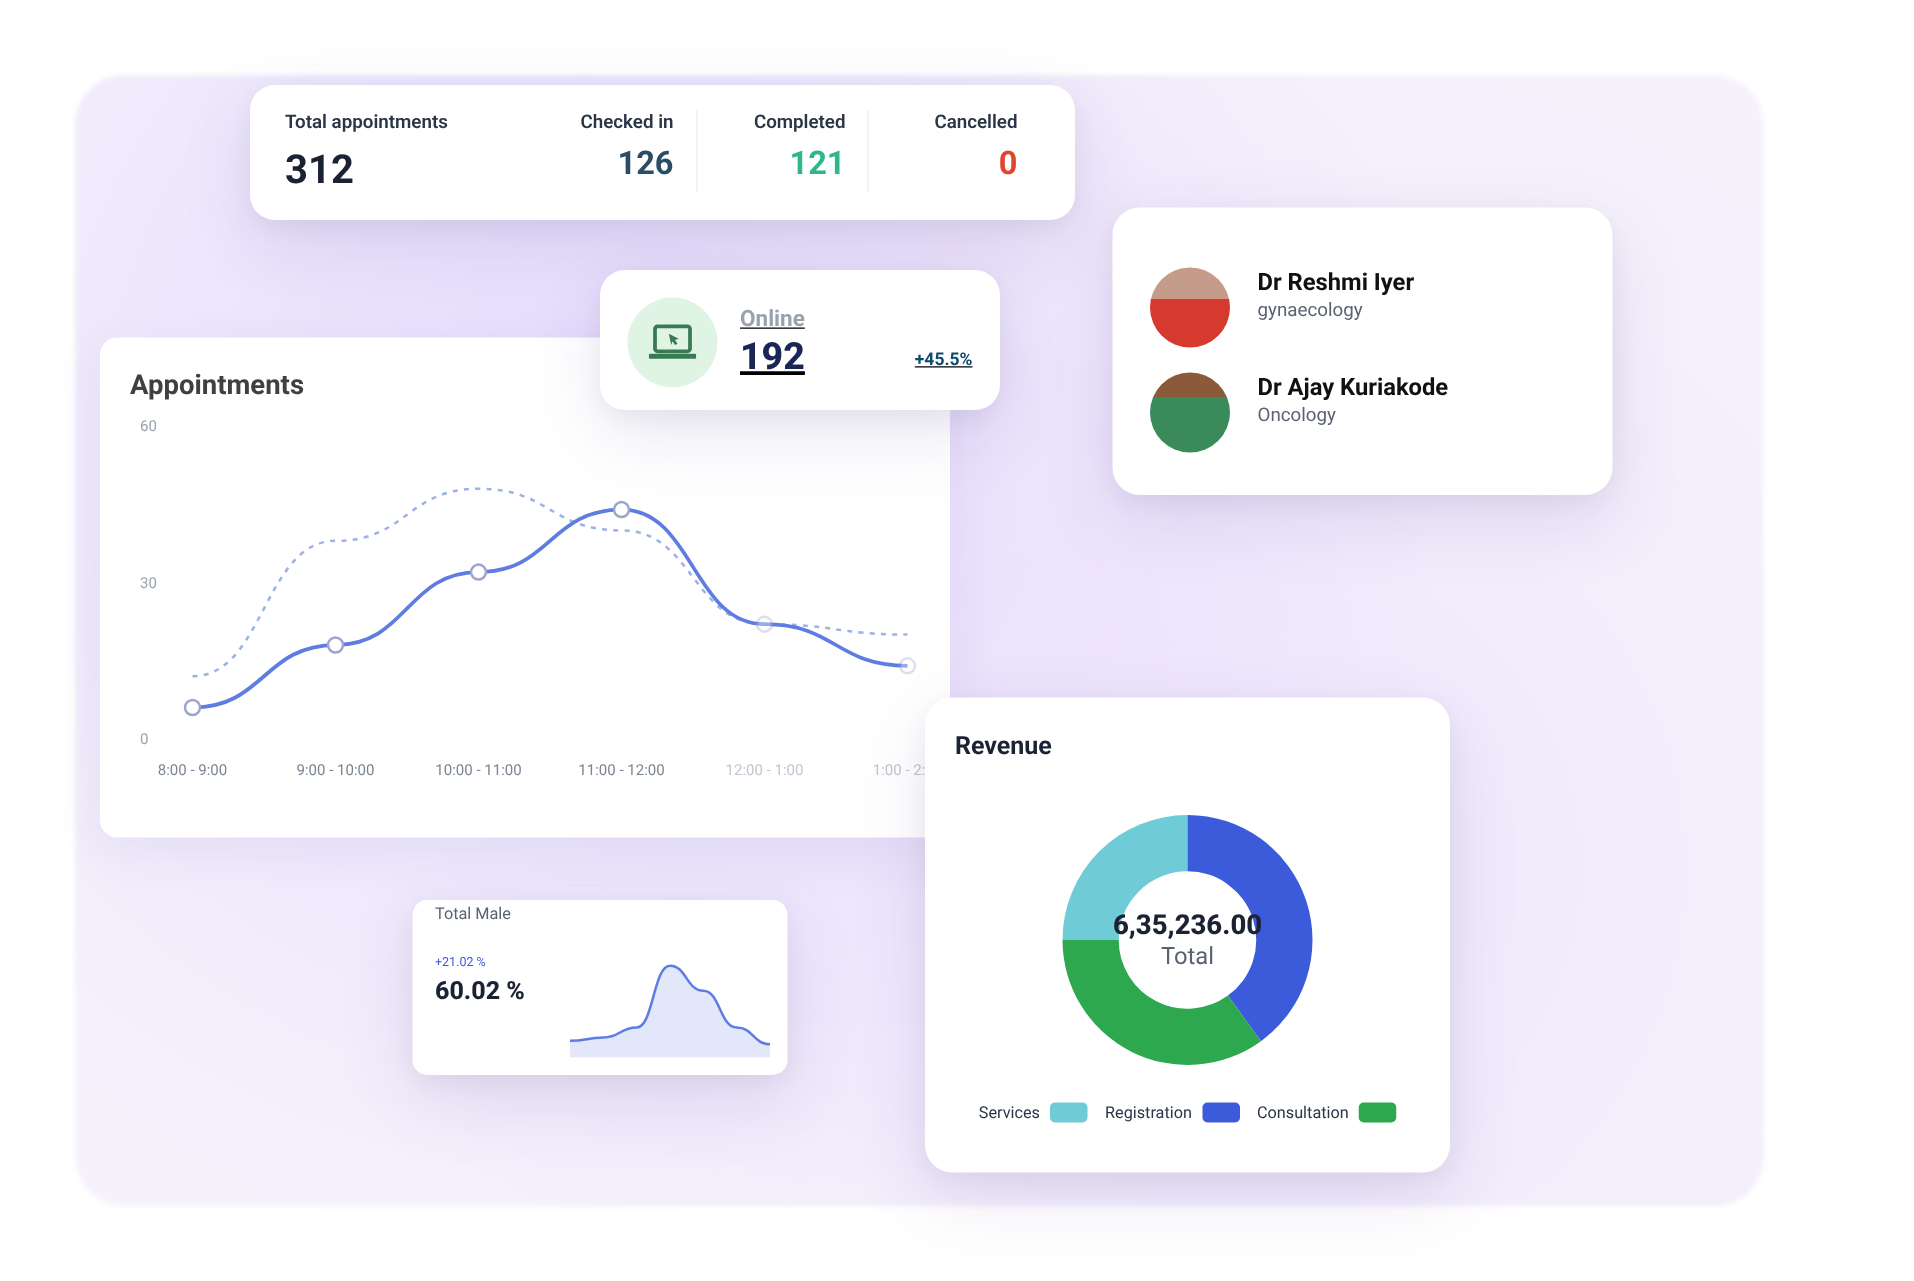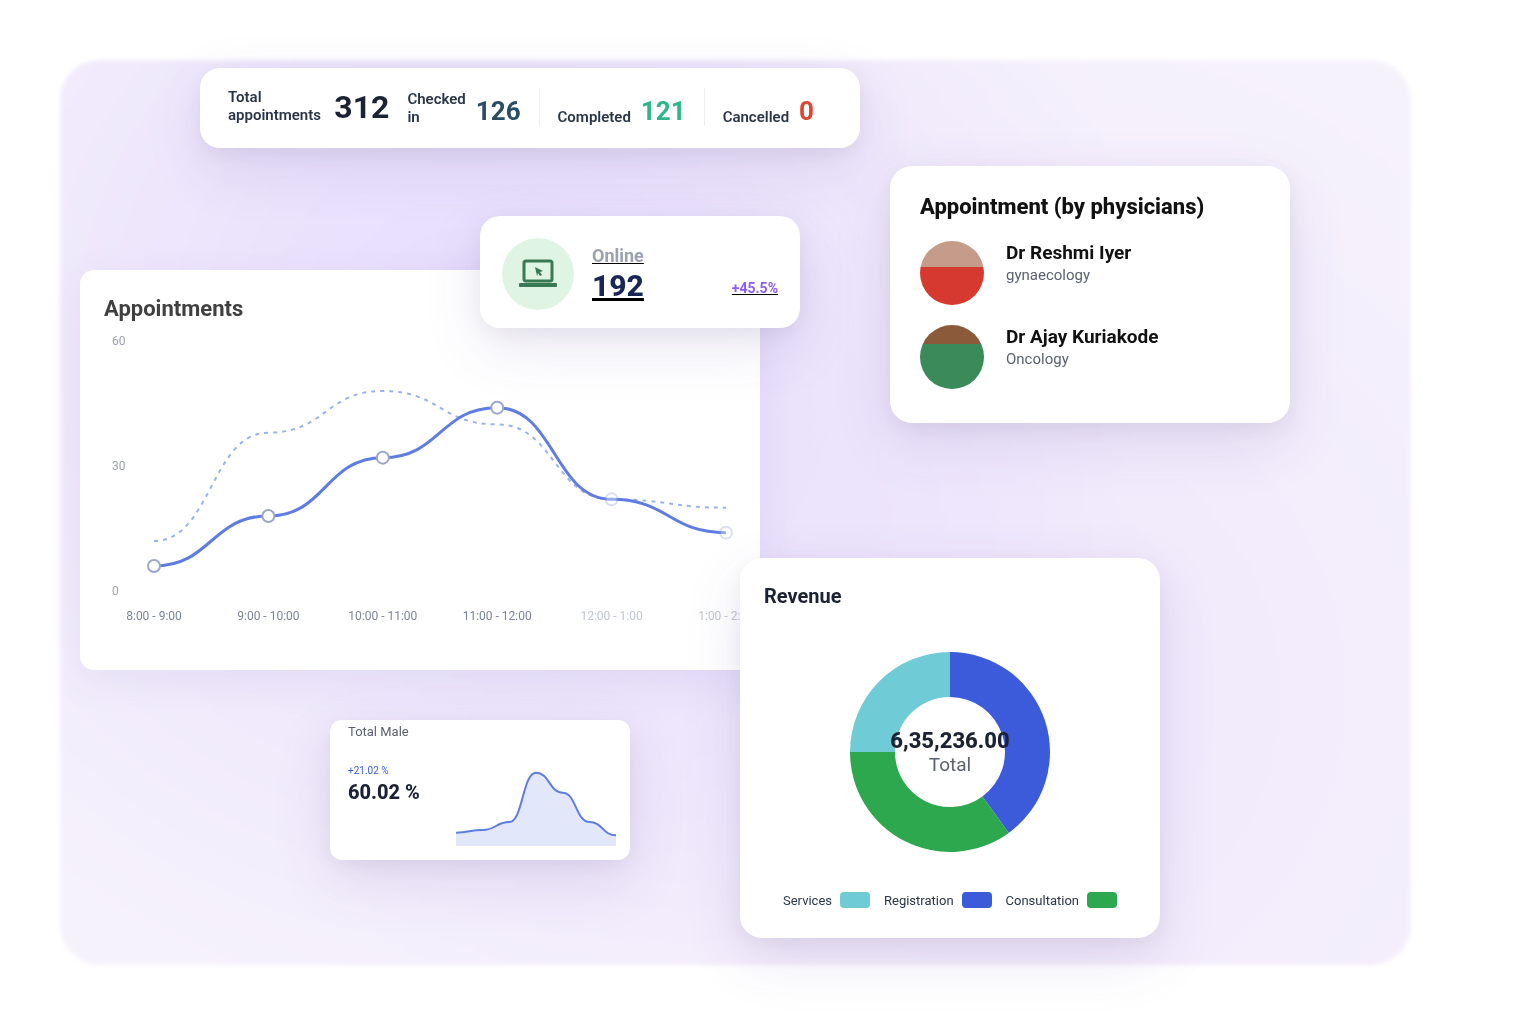--- a/index.html
+++ b/index.html
@@ -29,21 +29,21 @@
   }
 
   
   .stats {
     left: 200px; top: 68px;
     width: 660px;
     padding: 20px 28px 22px;
     display: flex;
     align-items: stretch;
   }
-  .stat-block { display:flex; flex-direction:row; gap:10px; }
+  .stat-block { display:flex; flex-direction:column; gap:10px; }
   .stat-block.total { flex: 1.4; }
   .stat-block.small { flex: 1; align-items:flex-end; padding: 0 18px; border-left:1px solid #eceef2; }
   .stat-block.small:first-of-type { border-left:none; }
   .stat-label { font-size:15px; font-weight:600; color:#2a3647; }
   .stat-val-big { font-size:32px; font-weight:700; color:#1a2233; }
   .stat-val { font-size:26px; font-weight:700; }
   .v-checked { color:#2a4d66; }
   .v-pending { color:#d7a300; }
   .v-completed { color:#2eb88a; }
   .v-cancelled { color:#e0452f; }
@@ -57,21 +57,21 @@
   }
   .online-icon {
     width:72px; height:72px; border-radius:50%;
     background:#e0f4e4;
     display:flex; align-items:center; justify-content:center;
     color:#3a7a52;
   }
   .online-text { flex:1; }
   .online-label { font-size:18px; font-weight:700; color:#9aa2b1; }
   .online-val { font-size:30px; font-weight:800; color:#1a2756; margin-top:2px; }
-  .online-delta { font-size:14px; font-weight:700; color:#8b5cf6; text-align:right; margin-top:28px; }
+  .online-delta { font-size:14px; font-weight:700; color:#0c4a6e; text-align:right; margin-top:28px; }
 
   
   .appts {
     left: 80px; top: 270px;
     width: 680px; height: 400px;
     padding: 26px 24px 22px;
     border-radius: 14px;
     box-shadow: 0 10px 40px rgba(80,60,150,0.08);
   }
   .appts h2 { font-size:22px; font-weight:700; color:#404040; margin-bottom:10px; }
@@ -103,21 +103,21 @@
     border-radius: 22px;
   }
   .rev h3 { font-size:20px; font-weight:700; color:#1a2233; }
   .donut-wrap { position:relative; width:260px; height:260px; margin: 14px auto 0; }
   .donut-center {
     position:absolute; left:50%; top:50%; transform:translate(-50%,-50%);
     text-align:center;
   }
   .donut-val { font-size:22px; font-weight:800; color:#1a2233; }
   .donut-lbl { font-size:19px; color:#5a6270; }
-  .legend { display:flex; gap:14px; justify-content:center; align-items:center; margin-top:10px; flex-wrap:wrap; }
+  .legend { display:flex; gap:14px; justify-content:center; align-items:center; margin-top:0; flex-wrap:wrap; }
   .legend-item { display:flex; align-items:center; gap:8px; font-size:13px; color:#2a3647; }
   .sw { width:30px; height:16px; border-radius:4px; }
 
   
   .male {
     left: 330px; top: 720px;
     width: 300px; height: 140px;
     padding: 4px 18px 10px;
     border-radius: 12px;
   }
@@ -186,21 +186,20 @@
     </svg>
   </div>
   <div class="online-text">
     <div class="online-label">Online</div>
     <div class="online-val">192</div>
   </div>
   <div class="online-delta">+45.5%</div>
 </div>
 
 <div class="card phys">
-  <h3>Appointment (by physicians)</h3>
   <div id="phys-list">
       <div class="phys-row">
         <div class="avatar av1"></div>
     <div>
           <div class="phys-name">Dr Reshmi Iyer</div>
     <div class="phys-spec">gynaecology</div>
         </div>
       </div>
       <div class="phys-row">
         <div class="avatar av2"></div>

